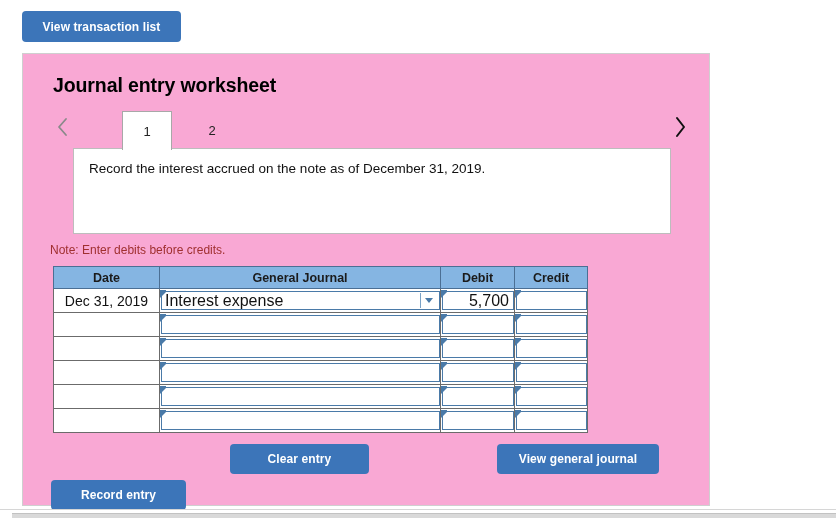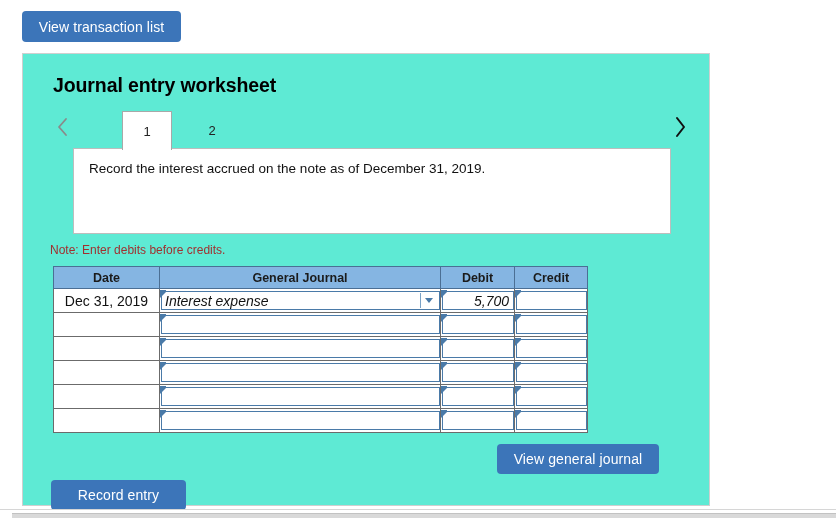--- a/index.html
+++ b/index.html
@@ -17,22 +17,22 @@
     position: relative;
   }
 
   
   .btn {
     background: #3c75b9;
     color: #ffffff;
     border: none;
     border-radius: 4px;
     font-family: "Liberation Sans", sans-serif;
-    font-size: 14px;
-    font-weight: normal;
+    font-size: 12px;
+    font-weight: bold;
     letter-spacing: .1px;
     cursor: pointer;
     padding: 0;
     display: inline-flex;
     align-items: center;
     justify-content: center;
     box-sizing: border-box;
   }
   #view-transaction-list {
     position: absolute;
@@ -42,21 +42,21 @@
     height: 31px;
   }
 
   
   #worksheet-panel {
     position: absolute;
     left: 22px;
     top: 53px;
     width: 688px;
     height: 453px;
-    background: #5eead4;
+    background: #f9a8d4;
     border: 1px solid #cfcfcf;
     box-sizing: border-box;
   }
 
   #worksheet-title {
     position: absolute;
     left: 30px;
     top: 20px;
     font-size: 19.5px;
     font-weight: bold;
@@ -177,23 +177,22 @@
   td.field { position: relative; padding: 0 1px; }
   .inputbox {
     position: relative;
     box-sizing: border-box;
     height: 19px;
     margin: 1px 0 1px 1px;
     border: 1px solid #4a7aa8;
     background: #ffffff;
     display: flex;
     align-items: center;
-    font-size: 14px;
+    font-size: 16px;
     color: #111;
-    font-style: italic;
   }
   
   .inputbox::before {
     content: "";
     position: absolute;
     left: -2px;
     top: -2px;
     width: 0;
     height: 0;
     border-left: 6px solid #4a7aa8;
@@ -418,18 +417,19 @@
           <div class="inputbox num">
             <span class="val"></span>
           </div>
         </td>
       </tr>
 
     </tbody>
   </table>
 
   <button class="btn" id="record-entry">Record entry</button>
+  <button class="btn" id="clear-entry">Clear entry</button>
   <button class="btn" id="view-general-journal">View general journal</button>
 
 </div>
 
 <div id="page-divider"></div>
 <div id="bottom-bar"></div>
 
 </body></html>

